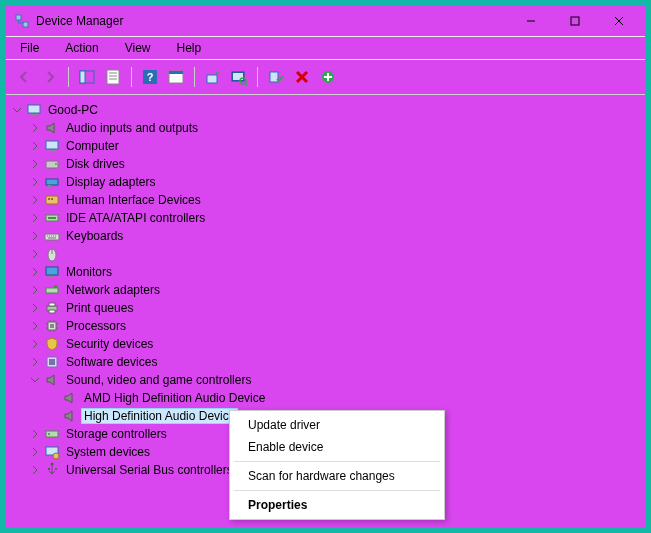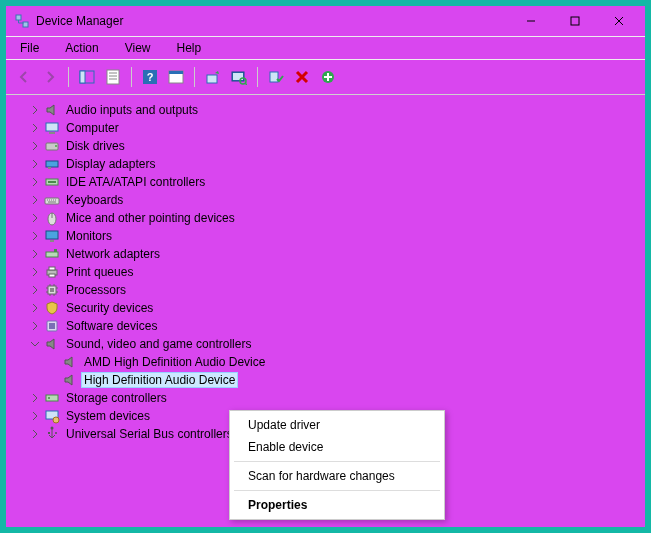--- a/index.html
+++ b/index.html
@@ -271,20 +271,34 @@
       <svg width="16" height="16">
           <circle cx="8" cy="8" r="6" fill="#2fa84f"></circle>
           <path d="M8 4v8M4 8h8" stroke="#fff" stroke-width="2"></path>
         </svg>
     </span>
   </div>
 
   <div class="treearea">
     <ul class="tree-root">
       <li>
+        <div class="tree-row">
+          <span class="twisty">
+            <svg width="10" height="10">
+                <path d="M1 3l4 4 4-4" stroke="#555" fill="none"></path>
+              </svg>
+          </span>
+          <span class="node-icon">
+            <svg width="16" height="16">
+                <rect x="2" y="3" width="12" height="8" fill="#cfe4f7" stroke="#2a6fb5"></rect>
+                <rect x="5" y="12" width="6" height="2" fill="#888"></rect>
+              </svg>
+          </span>
+          <span class="node-label">Good-PC</span>
+        </div>
         <ul class="tree-children">
 
           <li>
               <div class="tree-row">
             <span class="twisty">
                   <svg width="10" height="10">
                     <path d="M3 1l4 4-4 4" stroke="#555" fill="none"></path>
                   </svg>
                 </span>
             <span class="node-icon">
@@ -340,20 +354,37 @@
             <span class="node-icon">
                   <svg width="16" height="16">
                     <rect x="2" y="5" width="12" height="6" fill="#4aa3df" stroke="#1a4f85"></rect>
                     <rect x="4" y="11" width="3" height="2" fill="#888"></rect>
                   </svg>
                 </span>
             <span class="node-label">Display adapters</span>
           </div>
             </li>
 
+          <li>
+              <div class="tree-row">
+            <span class="twisty">
+                  <svg width="10" height="10">
+                    <path d="M3 1l4 4-4 4" stroke="#555" fill="none"></path>
+                  </svg>
+                </span>
+            <span class="node-icon">
+                  <svg width="16" height="16">
+                    <rect x="2" y="4" width="12" height="8" rx="1" fill="#e8c070" stroke="#a07020"></rect>
+                    <rect x="4" y="6" width="2" height="2" fill="#a07020"></rect>
+                    <rect x="7" y="6" width="2" height="2" fill="#a07020"></rect>
+                  </svg>
+                </span>
+            <span class="node-label">Human Interface Devices</span>
+          </div>
+            </li>
 
           <li>
               <div class="tree-row">
             <span class="twisty">
                   <svg width="10" height="10">
                     <path d="M3 1l4 4-4 4" stroke="#555" fill="none"></path>
                   </svg>
                 </span>
             <span class="node-icon">
                   <svg width="16" height="16">
@@ -388,21 +419,20 @@
                   <svg width="10" height="10">
                     <path d="M3 1l4 4-4 4" stroke="#555" fill="none"></path>
                   </svg>
                 </span>
             <span class="node-icon">
                   <svg width="16" height="16">
                     <ellipse cx="8" cy="9" rx="4" ry="6" fill="#ddd" stroke="#777"></ellipse>
                     <path d="M8 3v5" stroke="#777"></path>
                   </svg>
                 </span>
-            <span class="node-label">Mice and other pointing devices</span>
           </div>
             </li>
 
           <li>
               <div class="tree-row">
             <span class="twisty">
                   <svg width="10" height="10">
                     <path d="M3 1l4 4-4 4" stroke="#555" fill="none"></path>
                   </svg>
                 </span>

